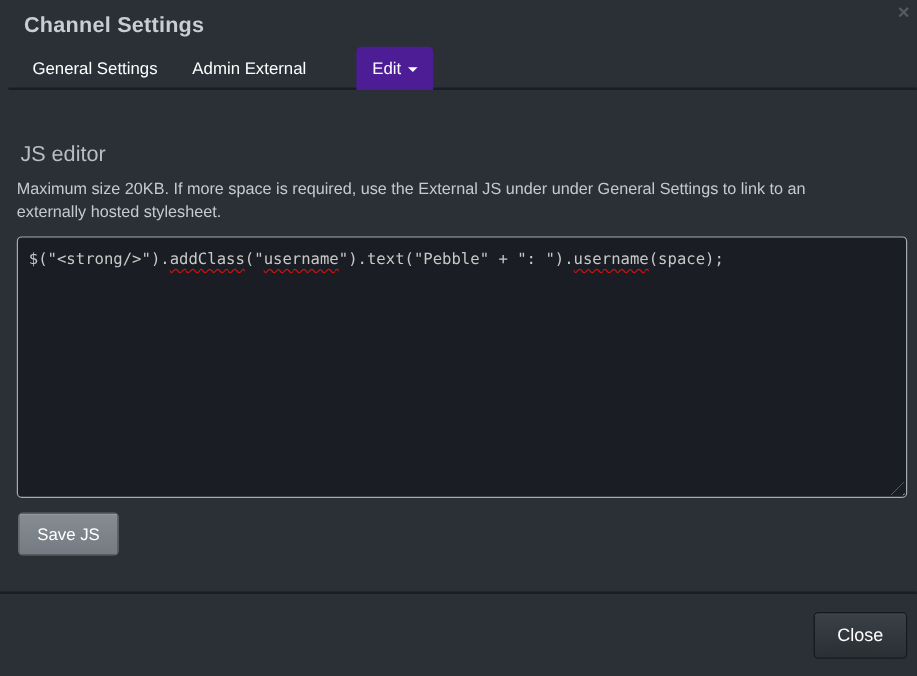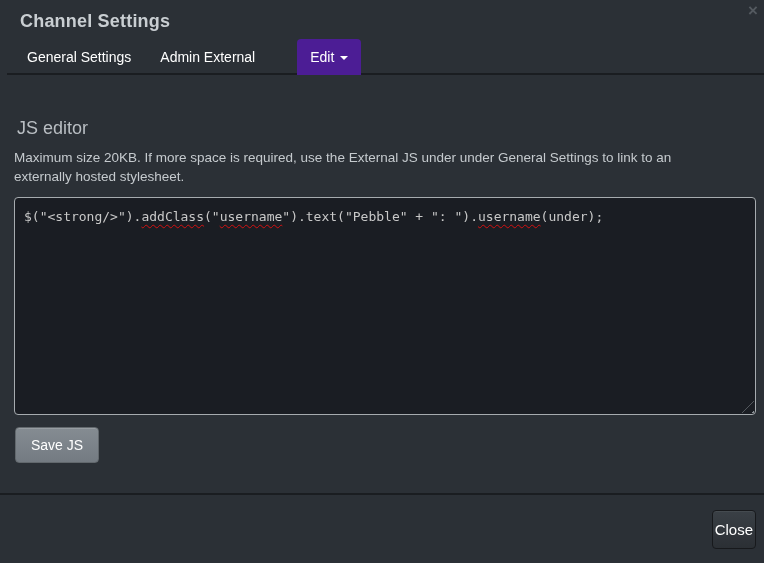--- a/index.html
+++ b/index.html
@@ -85,21 +85,21 @@
   }
   
   .modal-footer {
     position: absolute; left: 0; bottom: 0;
     width: 764px; height: 70px;
     border-top: 2px solid #1a1d21;
     padding: 15px 8px;
     text-align: right;
   }
   .btn-close {
-    padding: 10px 2px;
+    padding: 10px 19px;
     font-size: 15px;
     background: linear-gradient(#3a4046, #2b2f34);
     border: 1px solid #17191c;
     box-shadow: inset 0 1px 0 rgba(255,255,255,0.06);
   }
 </style>
 </head>
 <body>
 
 <div class="modal-header">
@@ -110,20 +110,20 @@
 <div class="tabs">
   <div class="tab">General Settings</div>
   <div class="tab">Admin External</div>
   <div class="tab active"><span>Edit</span><span class="caret"></span></div>
 </div>
 
 <div class="modal-body">
   <div class="section-heading">JS editor</div>
   <div class="section-desc">Maximum size 20KB. If more space is required, use the External JS under under General Settings to link to an externally hosted stylesheet.</div>
 
-  <div class="code-box" role="textbox" aria-multiline="true"><span class="seg">$("&lt;strong/&gt;").</span><span class="seg misspelled">addClass</span><span class="seg">("</span><span class="seg misspelled">username</span><span class="seg">").text("Pebble" + ": ").</span><span class="seg misspelled">username</span><span class="seg">(under);</span><span class="resize-handle"></span></div>
+  <div class="code-box" role="textbox" aria-multiline="true"><span class="seg">$("&lt;strong/&gt;").</span><span class="seg misspelled">addClass</span><span class="seg">("</span><span class="seg misspelled">username</span><span class="seg">").text("Pebble" + ": ").</span><span class="seg misspelled">username</span><span class="seg">(space);</span><span class="resize-handle"></span></div>
 
   <button class="btn btn-save">Save JS</button>
 </div>
 
 <div class="modal-footer">
   <button class="btn btn-close">Close</button>
 </div>
 
 </body></html>

